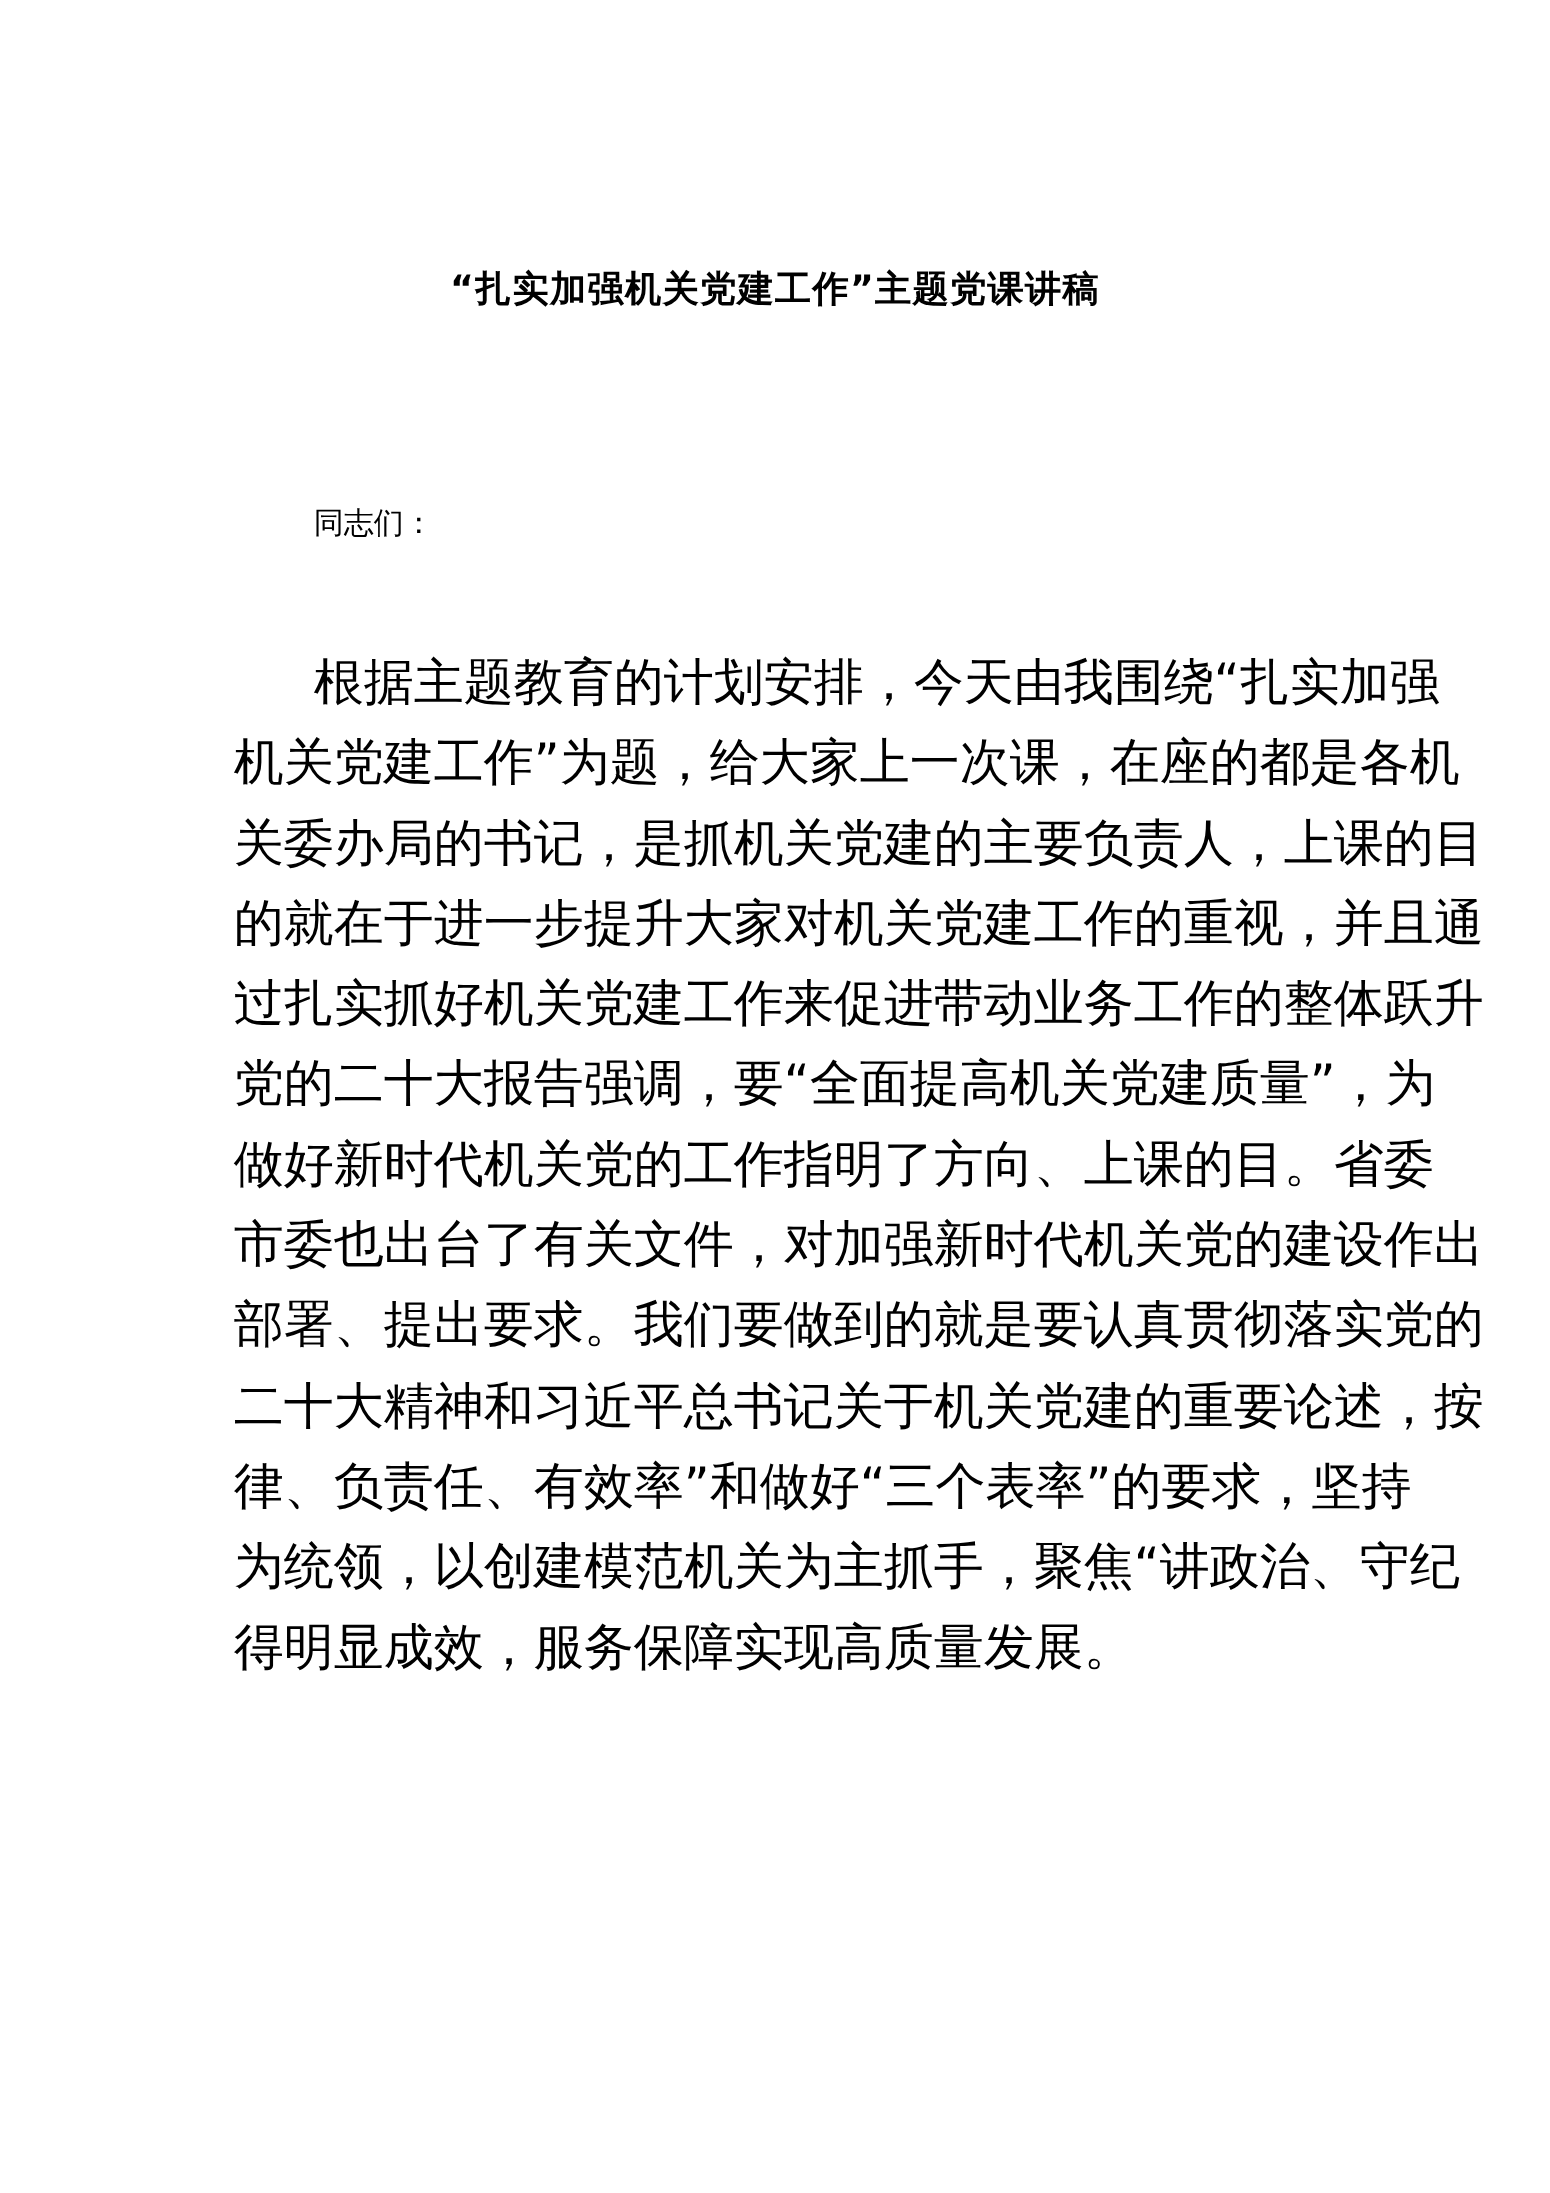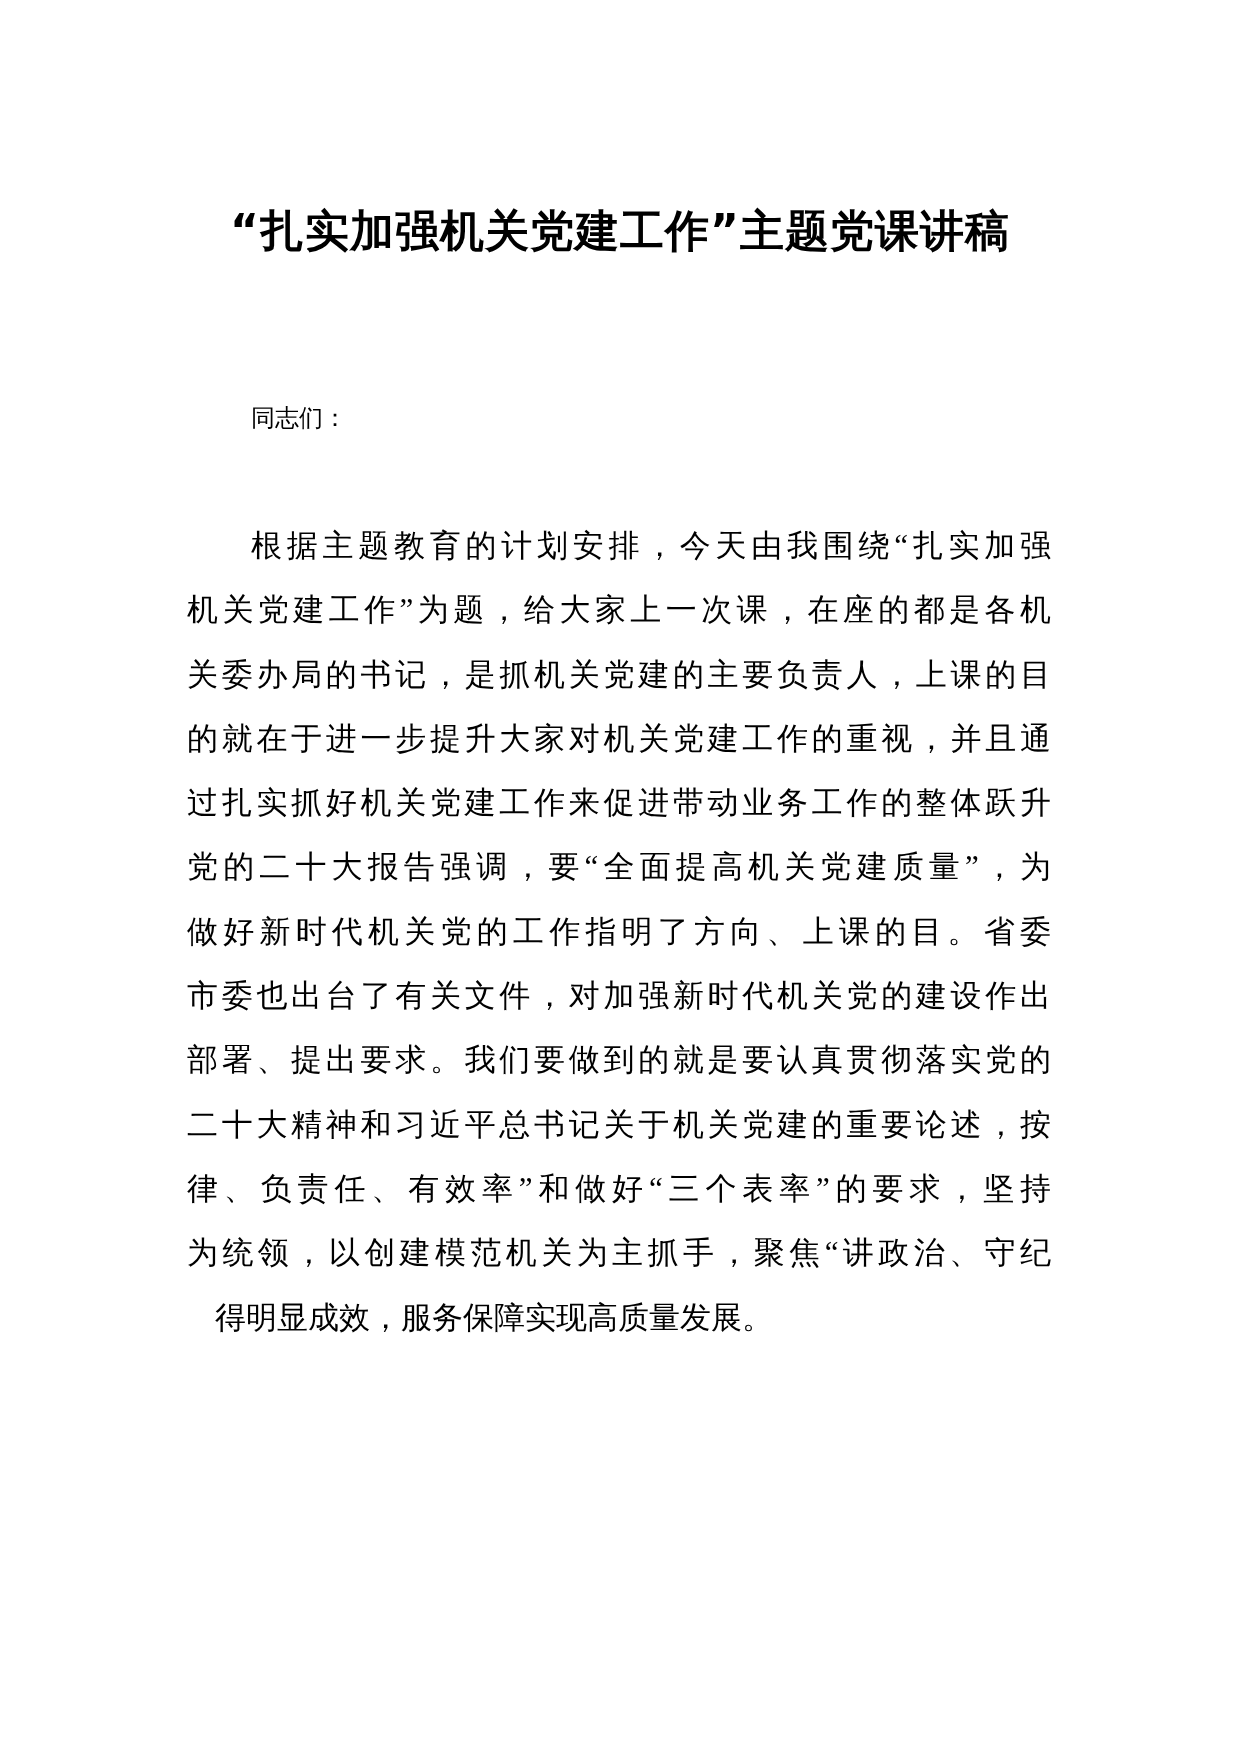--- a/index.html
+++ b/index.html
@@ -21,21 +21,21 @@
       width: 1240px;
       height: 1754px;
       background: #ffffff;
     }
     .doc-title {
       position: absolute;
       left: 0;
       width: 1240px;
       top: 203px;
       text-align: center;
-      font-size: 44px;
+      font-size: 29px;
       font-weight: bold;
       line-height: 56px;
       letter-spacing: 1px;
       margin: 0;
     }
     .salutation {
       position: absolute;
       left: 251px;
       top: 396px;
       font-size: 24px;
@@ -48,35 +48,33 @@
       left: 187px;
       top: 524px;
       width: 870px;
       margin: 0;
       padding: 0;
       list-style: none;
     }
     .body-line {
       display: block;
       height: 64.3px;
-      font-size: 31px;
+      font-size: 40px;
       line-height: 44px;
       white-space: nowrap;
       text-align: justify;
       text-align-last: justify;
       width: 864px;
-      font-family: Liberation Serif, serif;
     }
     .body-line.first {
       padding-left: 64px;
       width: 800px;
     }
     .body-line.last {
       text-align-last: left;
-      margin-left: 28px;
     }
   </style>
 </head>
 <body>
 
 <div class="page">
   <h1 class="doc-title">“扎实加强机关党建工作”主题党课讲稿</h1>
 
   <p class="salutation">同志们：</p>
 

